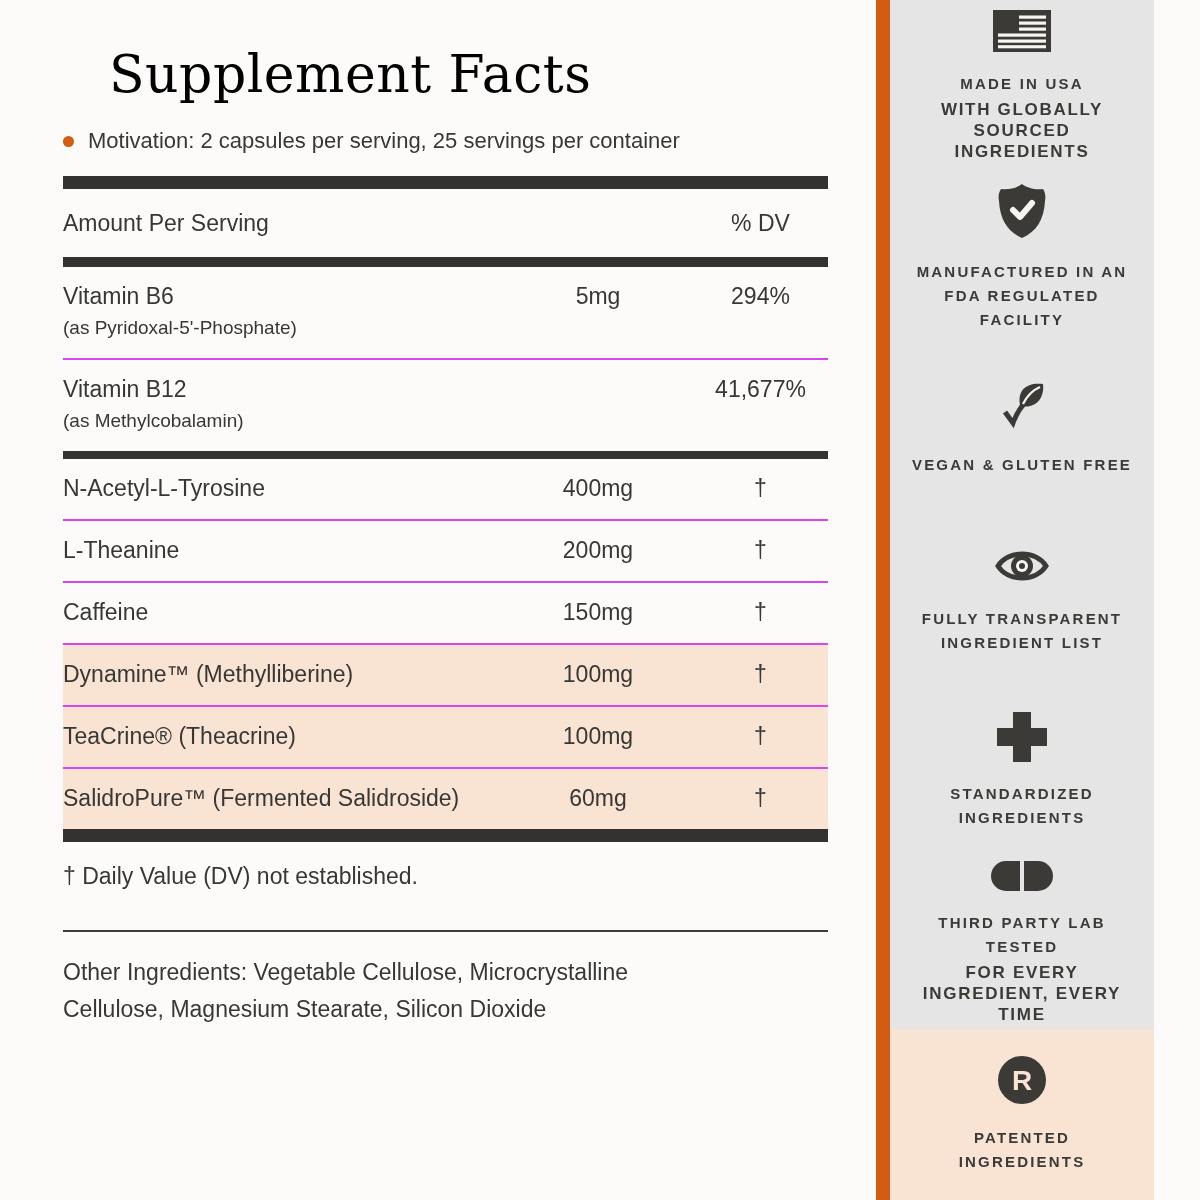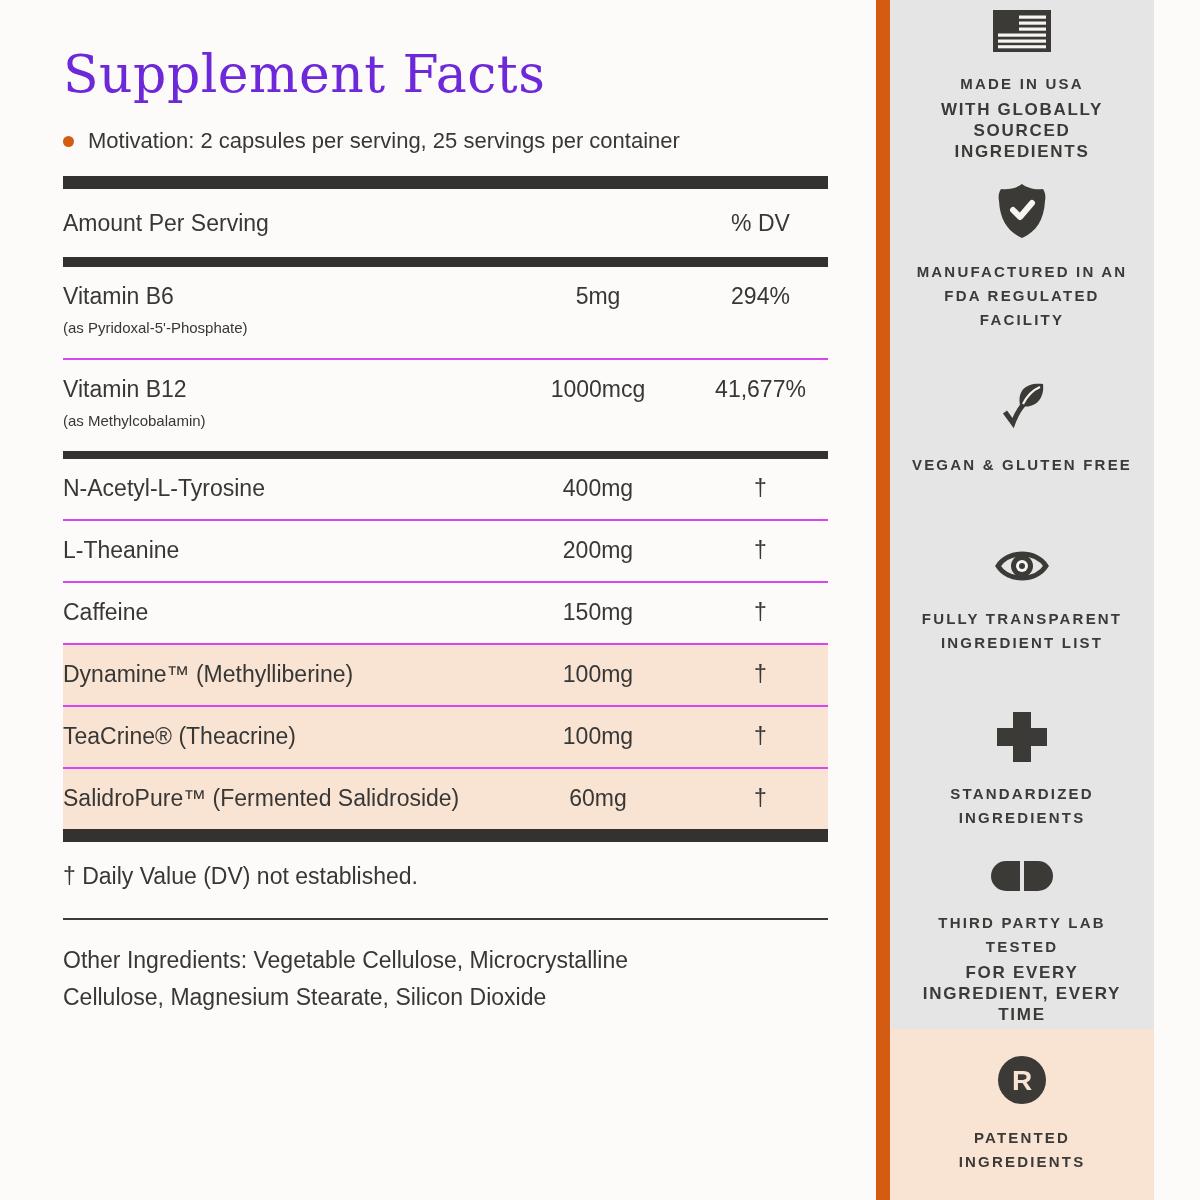--- a/index.html
+++ b/index.html
@@ -16,21 +16,22 @@
     width: 876px;
     height: 1200px;
     background: #fcfbf9;
     padding: 44px 48px 0 63px;
   }
   .page-title {
     font-family: "DejaVu Serif", "Liberation Serif", serif;
     font-weight: 400;
     font-size: 52px;
     letter-spacing: 0.5px;
-    color: #6d28d9;
+    color: #000000;
+    margin-left: 46px;
   }
   .serving-note {
     display: flex;
     align-items: center;
     margin-top: 24px;
     font-size: 22px;
     color: #373735;
   }
   .bullet-dot {
     width: 11px; height: 11px;
@@ -52,25 +53,25 @@
     font-size: 23px;
     line-height: 31px;
     padding: 14px 0 15px 0;
   }
   .t-row .c-name { flex: 1 1 auto; }
   .t-row .c-amount { width: 190px; text-align: center; flex: 0 0 auto; }
   .t-row .c-dv { width: 135px; text-align: center; flex: 0 0 auto; }
   .t-row.header { padding: 19px 0 18px 0; }
   .t-row.sep { border-top: 2px solid #d946ef; }
   .t-row.highlight { background: #f9e3d3; }
-  .c-sub { font-size: 15px; }
+  .c-sub { font-size: 19px; }
 
   .footnote {
     font-size: 23px;
-    padding: 21px 0 28px 0;
+    padding: 21px 0 40px 0;
   }
   .rule { border-top: 2px solid #3c3b38; width: 100%; }
   .other-ingredients {
     font-size: 23px;
     line-height: 37px;
     padding-top: 22px;
     max-width: 660px;
   }
 
   
@@ -148,21 +149,20 @@
       </div>
       <div class="c-amount">5mg</div>
       <div class="c-dv">294%</div>
     </div>
 
     <div class="t-row sep">
       <div class="c-name">
         <div>Vitamin B12</div>
         <div class="c-sub">(as Methylcobalamin)</div>
       </div>
-      <div class="c-amount">1000mcg</div>
       <div class="c-dv">41,677%</div>
     </div>
 
     <div class="bar mid"></div>
 
     <div class="t-row">
       <div class="c-name">N-Acetyl-L-Tyrosine</div>
       <div class="c-amount">400mg</div>
       <div class="c-dv">†</div>
     </div>

